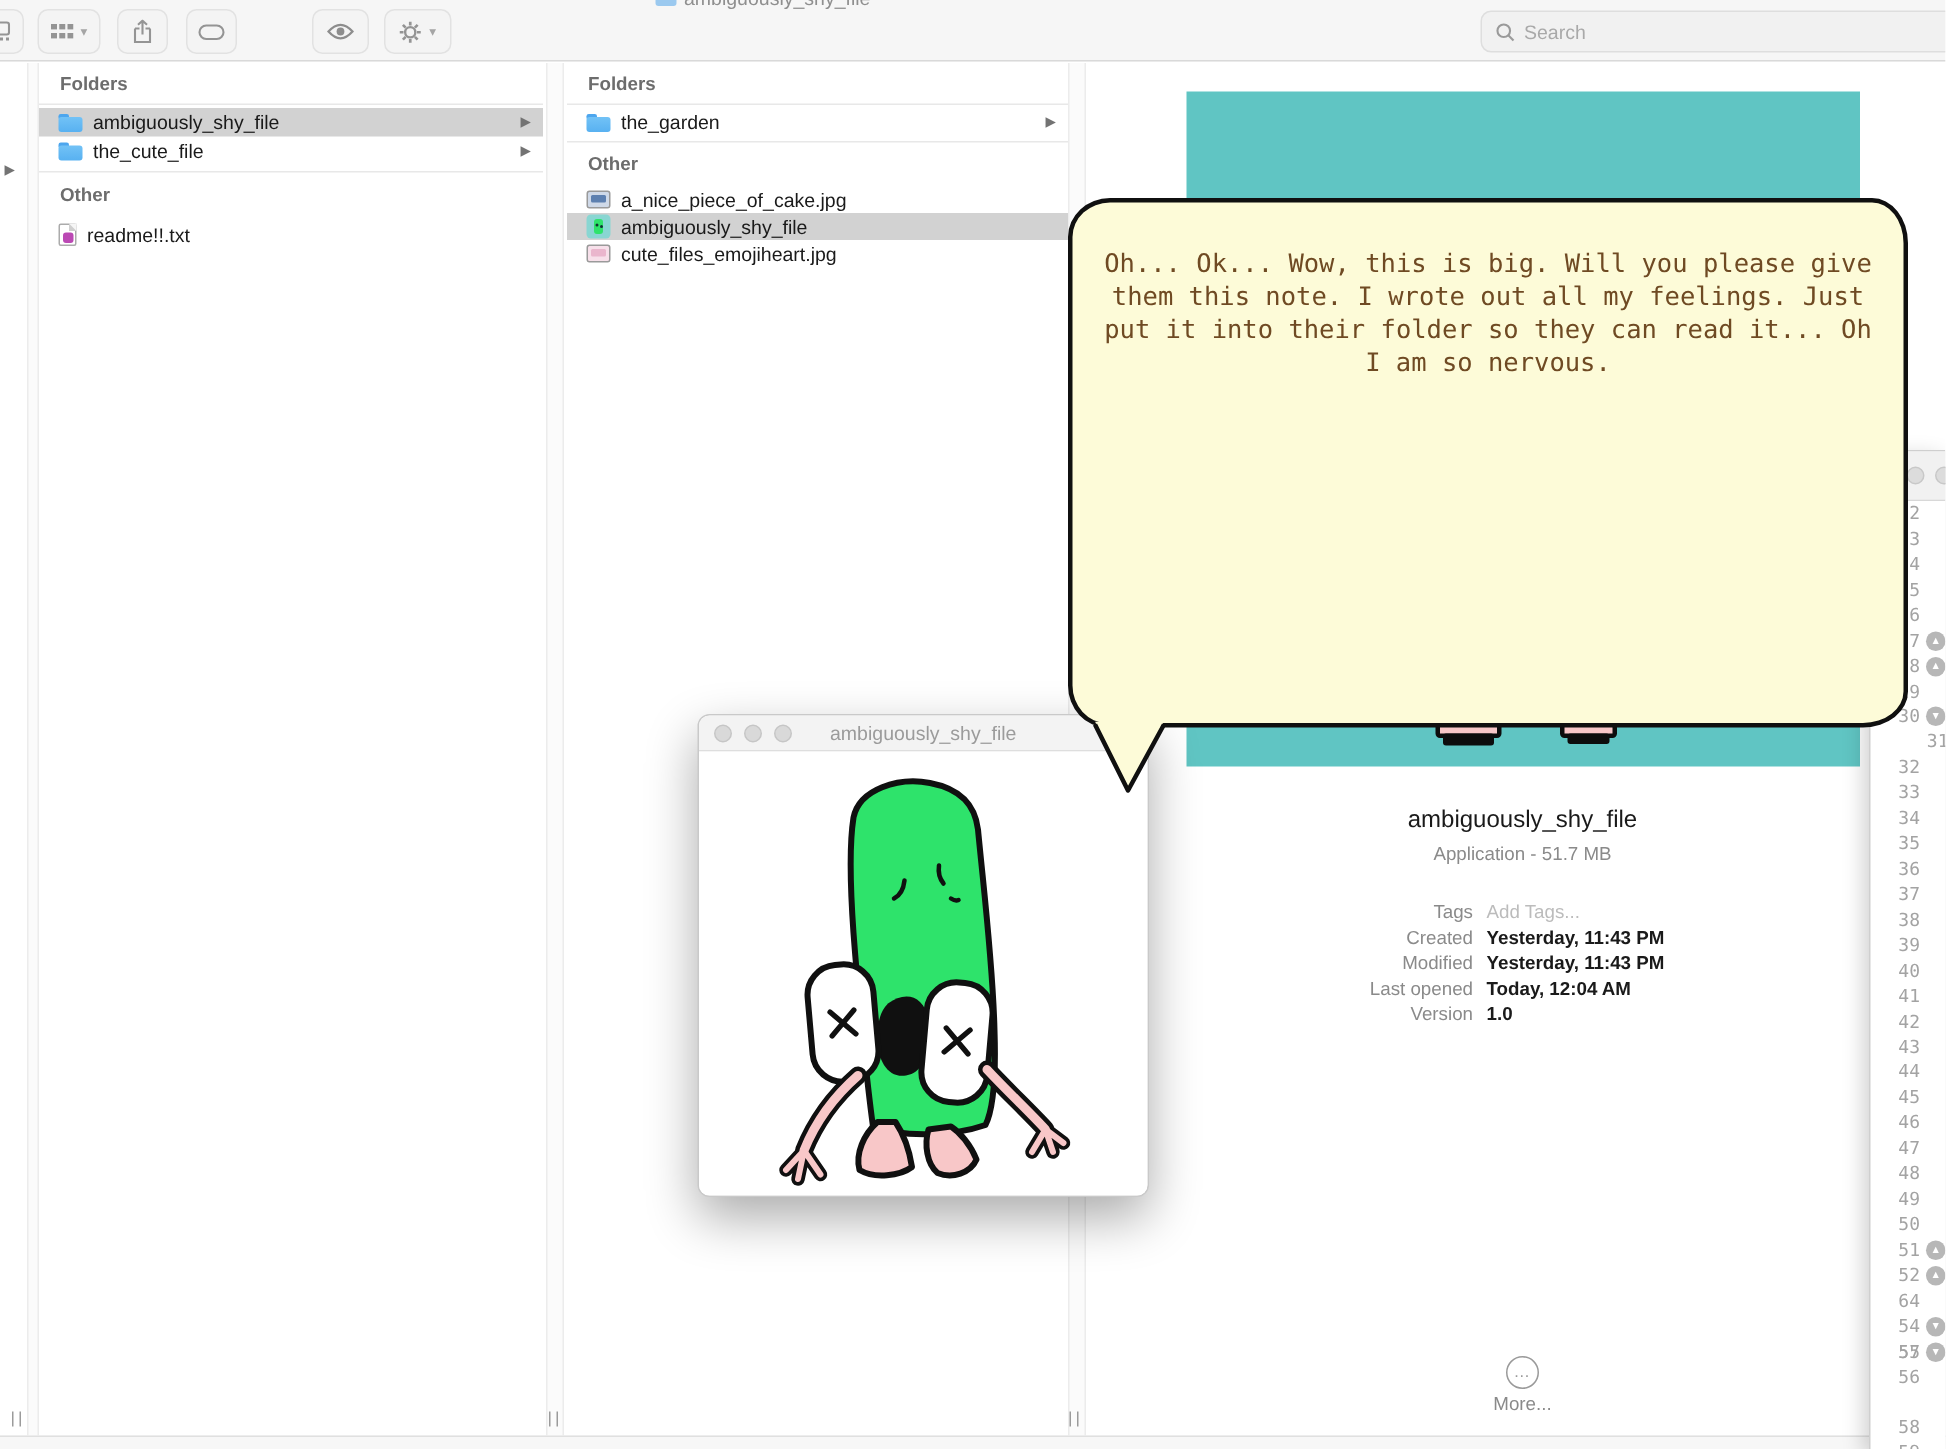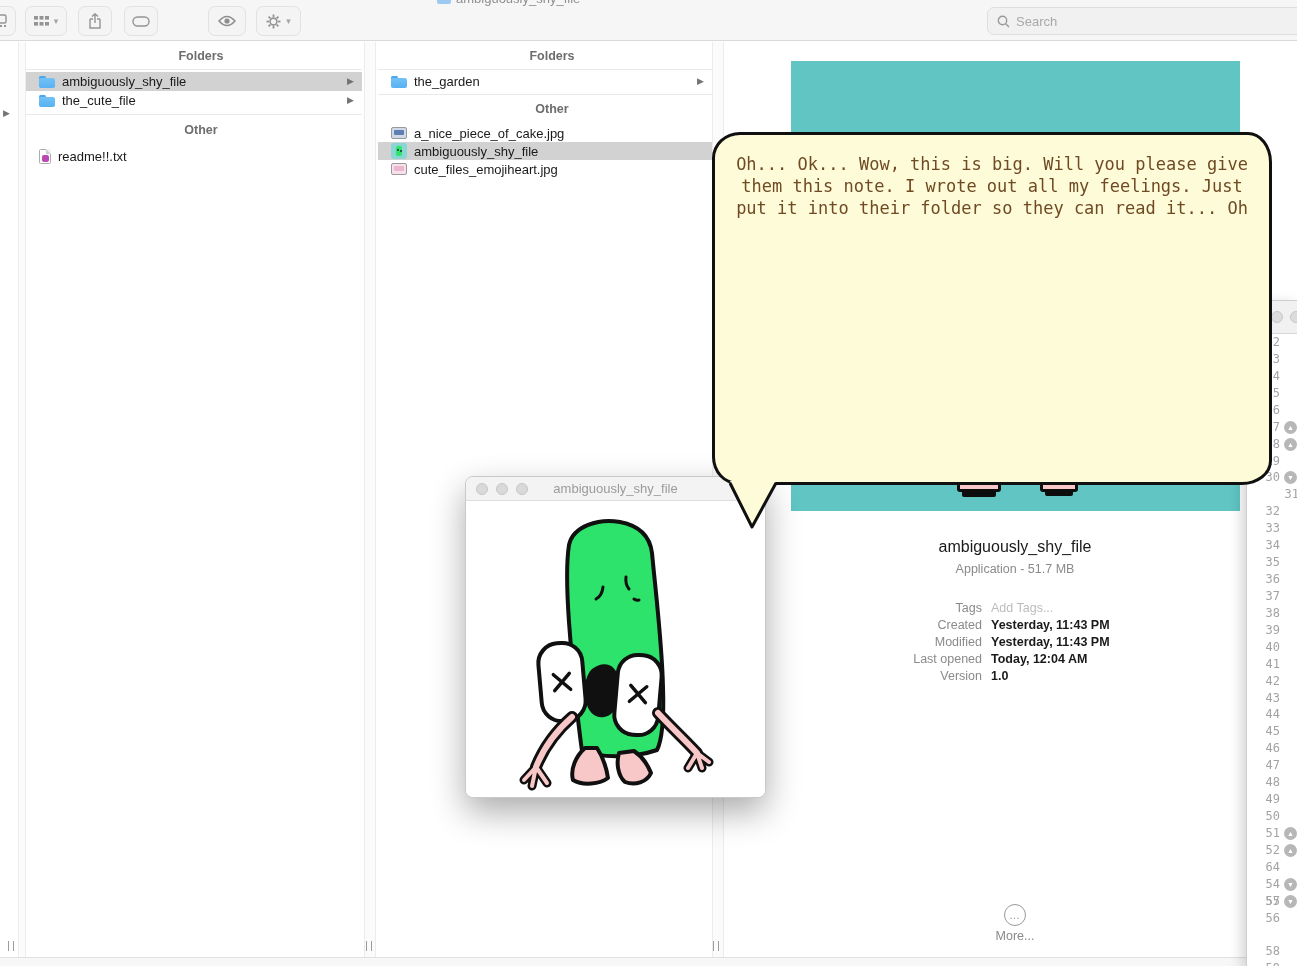--- a/index.html
+++ b/index.html
@@ -18,21 +18,21 @@
   .win-title .mini-folder:before{content:"";position:absolute;left:0;top:-2px;width:6px;height:3px;background:#9bc9ef;border-radius:1px;}
   .tb-btn{position:absolute;top:6px;height:30px;background:#f4f4f4;border:1px solid #e2e2e2;border-radius:7px;display:flex;align-items:center;justify-content:center;gap:5px;color:#949494;}
   .tb-btn svg{display:block;}
   .chev{font-size:9px;color:#a5a5a5;}
   .search-field{position:absolute;left:987px;top:7px;width:318px;height:28px;background:#f1f1f1;border:1px solid #dedede;border-radius:7px;display:flex;align-items:center;gap:6px;padding:0 9px;color:#a9a9a9;font-size:13px;}
 
   .columns{position:absolute;left:0;top:42px;width:1297px;height:915px;background:#fff;}
   .gutter{position:absolute;top:0;height:915px;background:#fbfbfb;border-left:1px solid #ececec;border-right:1px solid #ececec;}
   .resize-handle{position:absolute;bottom:6px;width:6px;height:10px;border-left:1.5px solid #9b9b9b;border-right:1.5px solid #9b9b9b;}
   .col{position:absolute;top:0;height:915px;background:#fff;padding-top:5px;}
-  .sec-header{font-size:12.5px;font-weight:bold;color:#6d6d6d;padding:2px 0 4px 14px;text-align:center;}
+  .sec-header{font-size:12.5px;font-weight:bold;color:#6d6d6d;padding:2px 0 4px 14px;}
   .divider{border-top:1px solid #e8e8e8;margin:2px 0;}
   .frow{height:19px;display:flex;align-items:center;gap:7px;padding-left:13px;padding-right:8px;font-size:13px;color:#1a1a1a;position:relative;}
   .frow.selected{background:var(--selection_gray);}
   .frow .spacer{flex:1;}
   .frow .chevright{font-size:9px;color:#737373;line-height:1;}
   .sliver-chev{position:absolute;left:3px;top:66px;font-size:9px;color:#737373;}
 
   
   .icn{flex:0 0 auto;}
   .folder-icn{width:16px;height:12px;position:relative;}
@@ -79,21 +79,21 @@
 
   
   .char-window{position:absolute;left:465px;top:476px;width:301px;height:322px;background:#fff;border-radius:8px;border:1px solid #c9c9c9;box-shadow:0 14px 34px rgba(0,0,0,.33);z-index:3;overflow:hidden;}
   .cw-titlebar{height:24px;background:#f3f3f3;border-bottom:1px solid #dedede;position:relative;display:flex;align-items:center;justify-content:center;}
   .cw-dot{position:absolute;top:6px;width:12px;height:12px;border-radius:50%;background:#d9d9d9;border:1px solid #c6c6c6;}
   .cw-title{font-size:13px;color:#9b9b9b;}
   .cw-body{position:absolute;left:0;top:24px;width:299px;height:296px;background:#fff;}
 
   
   .bubble{position:absolute;left:712px;top:132px;width:560px;height:353px;background:var(--bubble_bg);border:3px solid #101010;border-radius:28px 24px 30px 26px / 26px 30px 24px 28px;z-index:4;}
-  .bubble-text{margin-top:18px;text-align:center;font-family:"DejaVu Sans Mono",monospace;font-size:17px;line-height:22px;color:var(--bubble_text);}
+  .bubble-text{margin-top:30px;text-align:center;font-family:"DejaVu Sans Mono",monospace;font-size:17px;line-height:22px;color:var(--bubble_text);}
   .bubble-text div{white-space:nowrap;}
   .bubble-tail{position:absolute;left:12px;top:346px;}
 </style>
 </head>
 <body>
 
 <div class="toolbar">
   <div class="win-title">
     <span class="mini-folder"></span>
     <span>ambiguously_shy_file</span>
@@ -467,19 +467,20 @@
       <path d="M153,252 C150,262 152,275 159,281 C169,285 181,281 185,272 C181,262 174,254 168,250 Z" fill="var(--skin_pink)" stroke="#101010" stroke-width="4" stroke-linejoin="round"></path>
     </svg>
   </div>
 </div>
 
 <div class="bubble">
   <div class="bubble-text">
     <div>Oh... Ok... Wow, this is big. Will you please give</div>
     <div>them this note. I wrote out all my feelings. Just</div>
     <div>put it into their folder so they can read it... Oh</div>
+    <div>I am so nervous.</div>
   </div>
   <svg class="bubble-tail" width="52" height="50" viewBox="0 0 52 50">
     <path d="M3,0 L25,46 L49,0" fill="var(--bubble_bg)" stroke="none"></path>
     <path d="M3,2 L25,46 L49,2" fill="none" stroke="#101010" stroke-width="3" stroke-linejoin="round"></path>
     <rect x="6" y="0" width="40" height="4" fill="var(--bubble_bg)"></rect>
   </svg>
 </div>
 
 </body></html>

